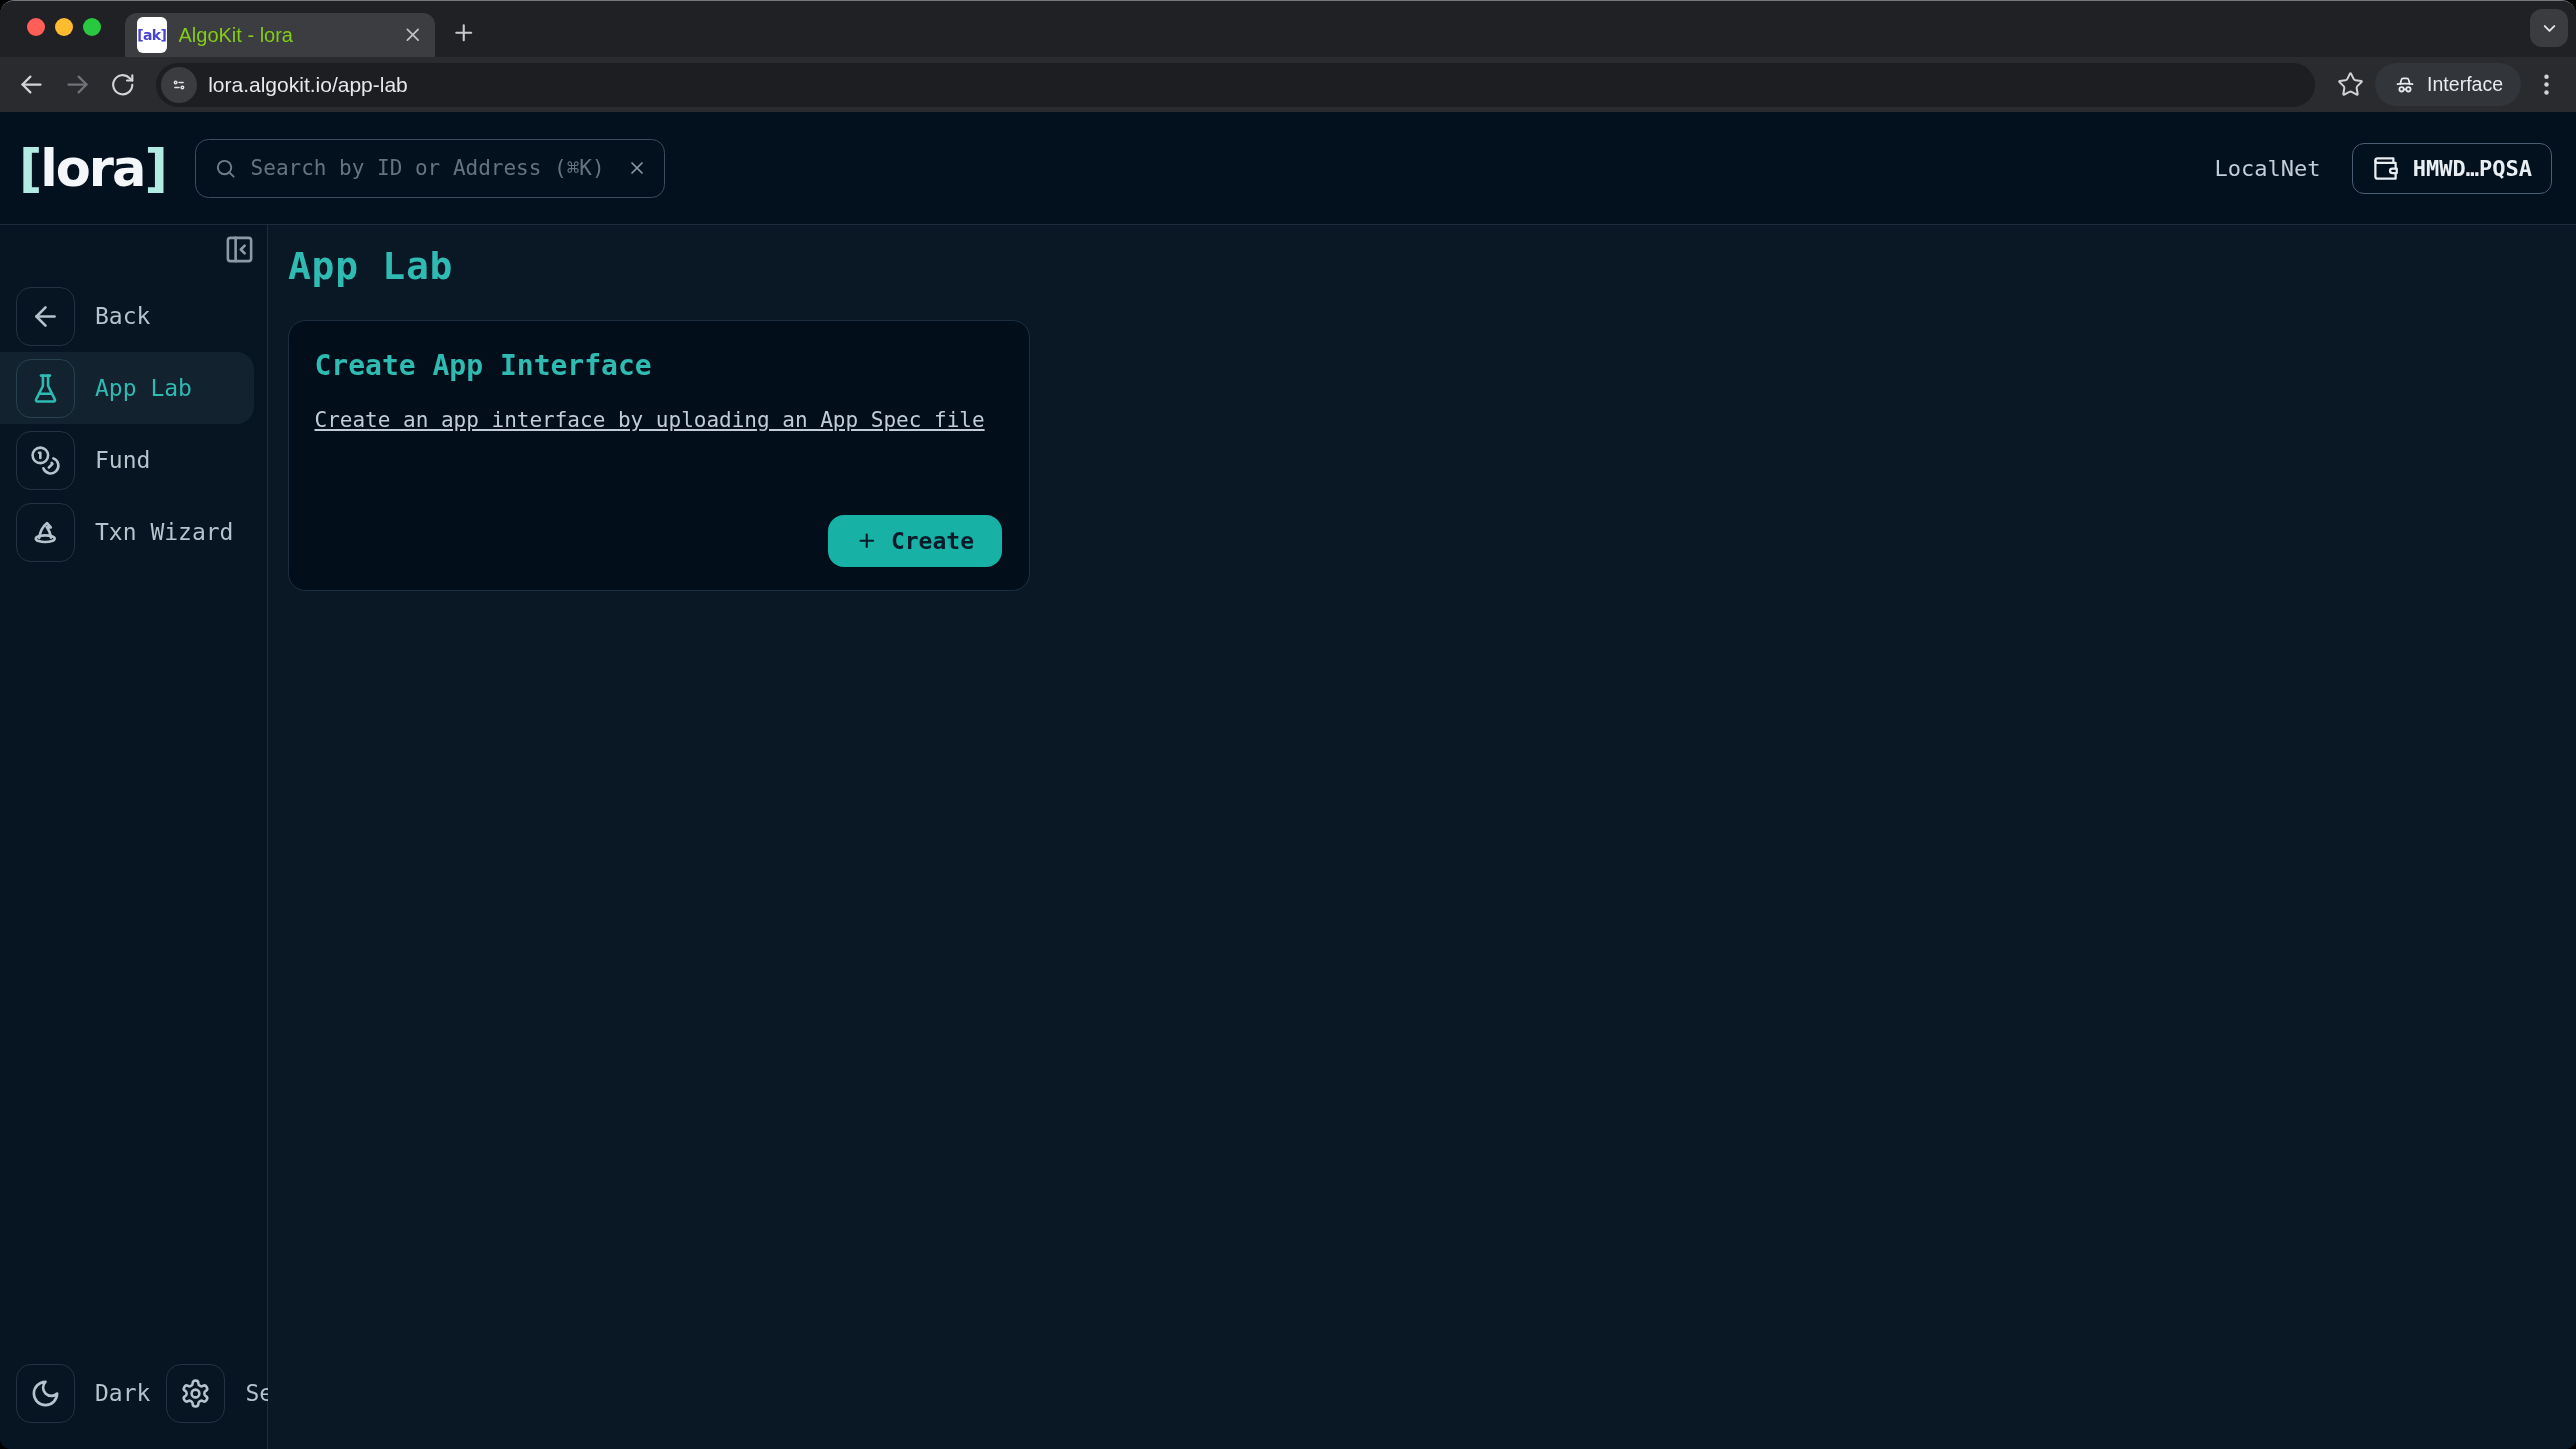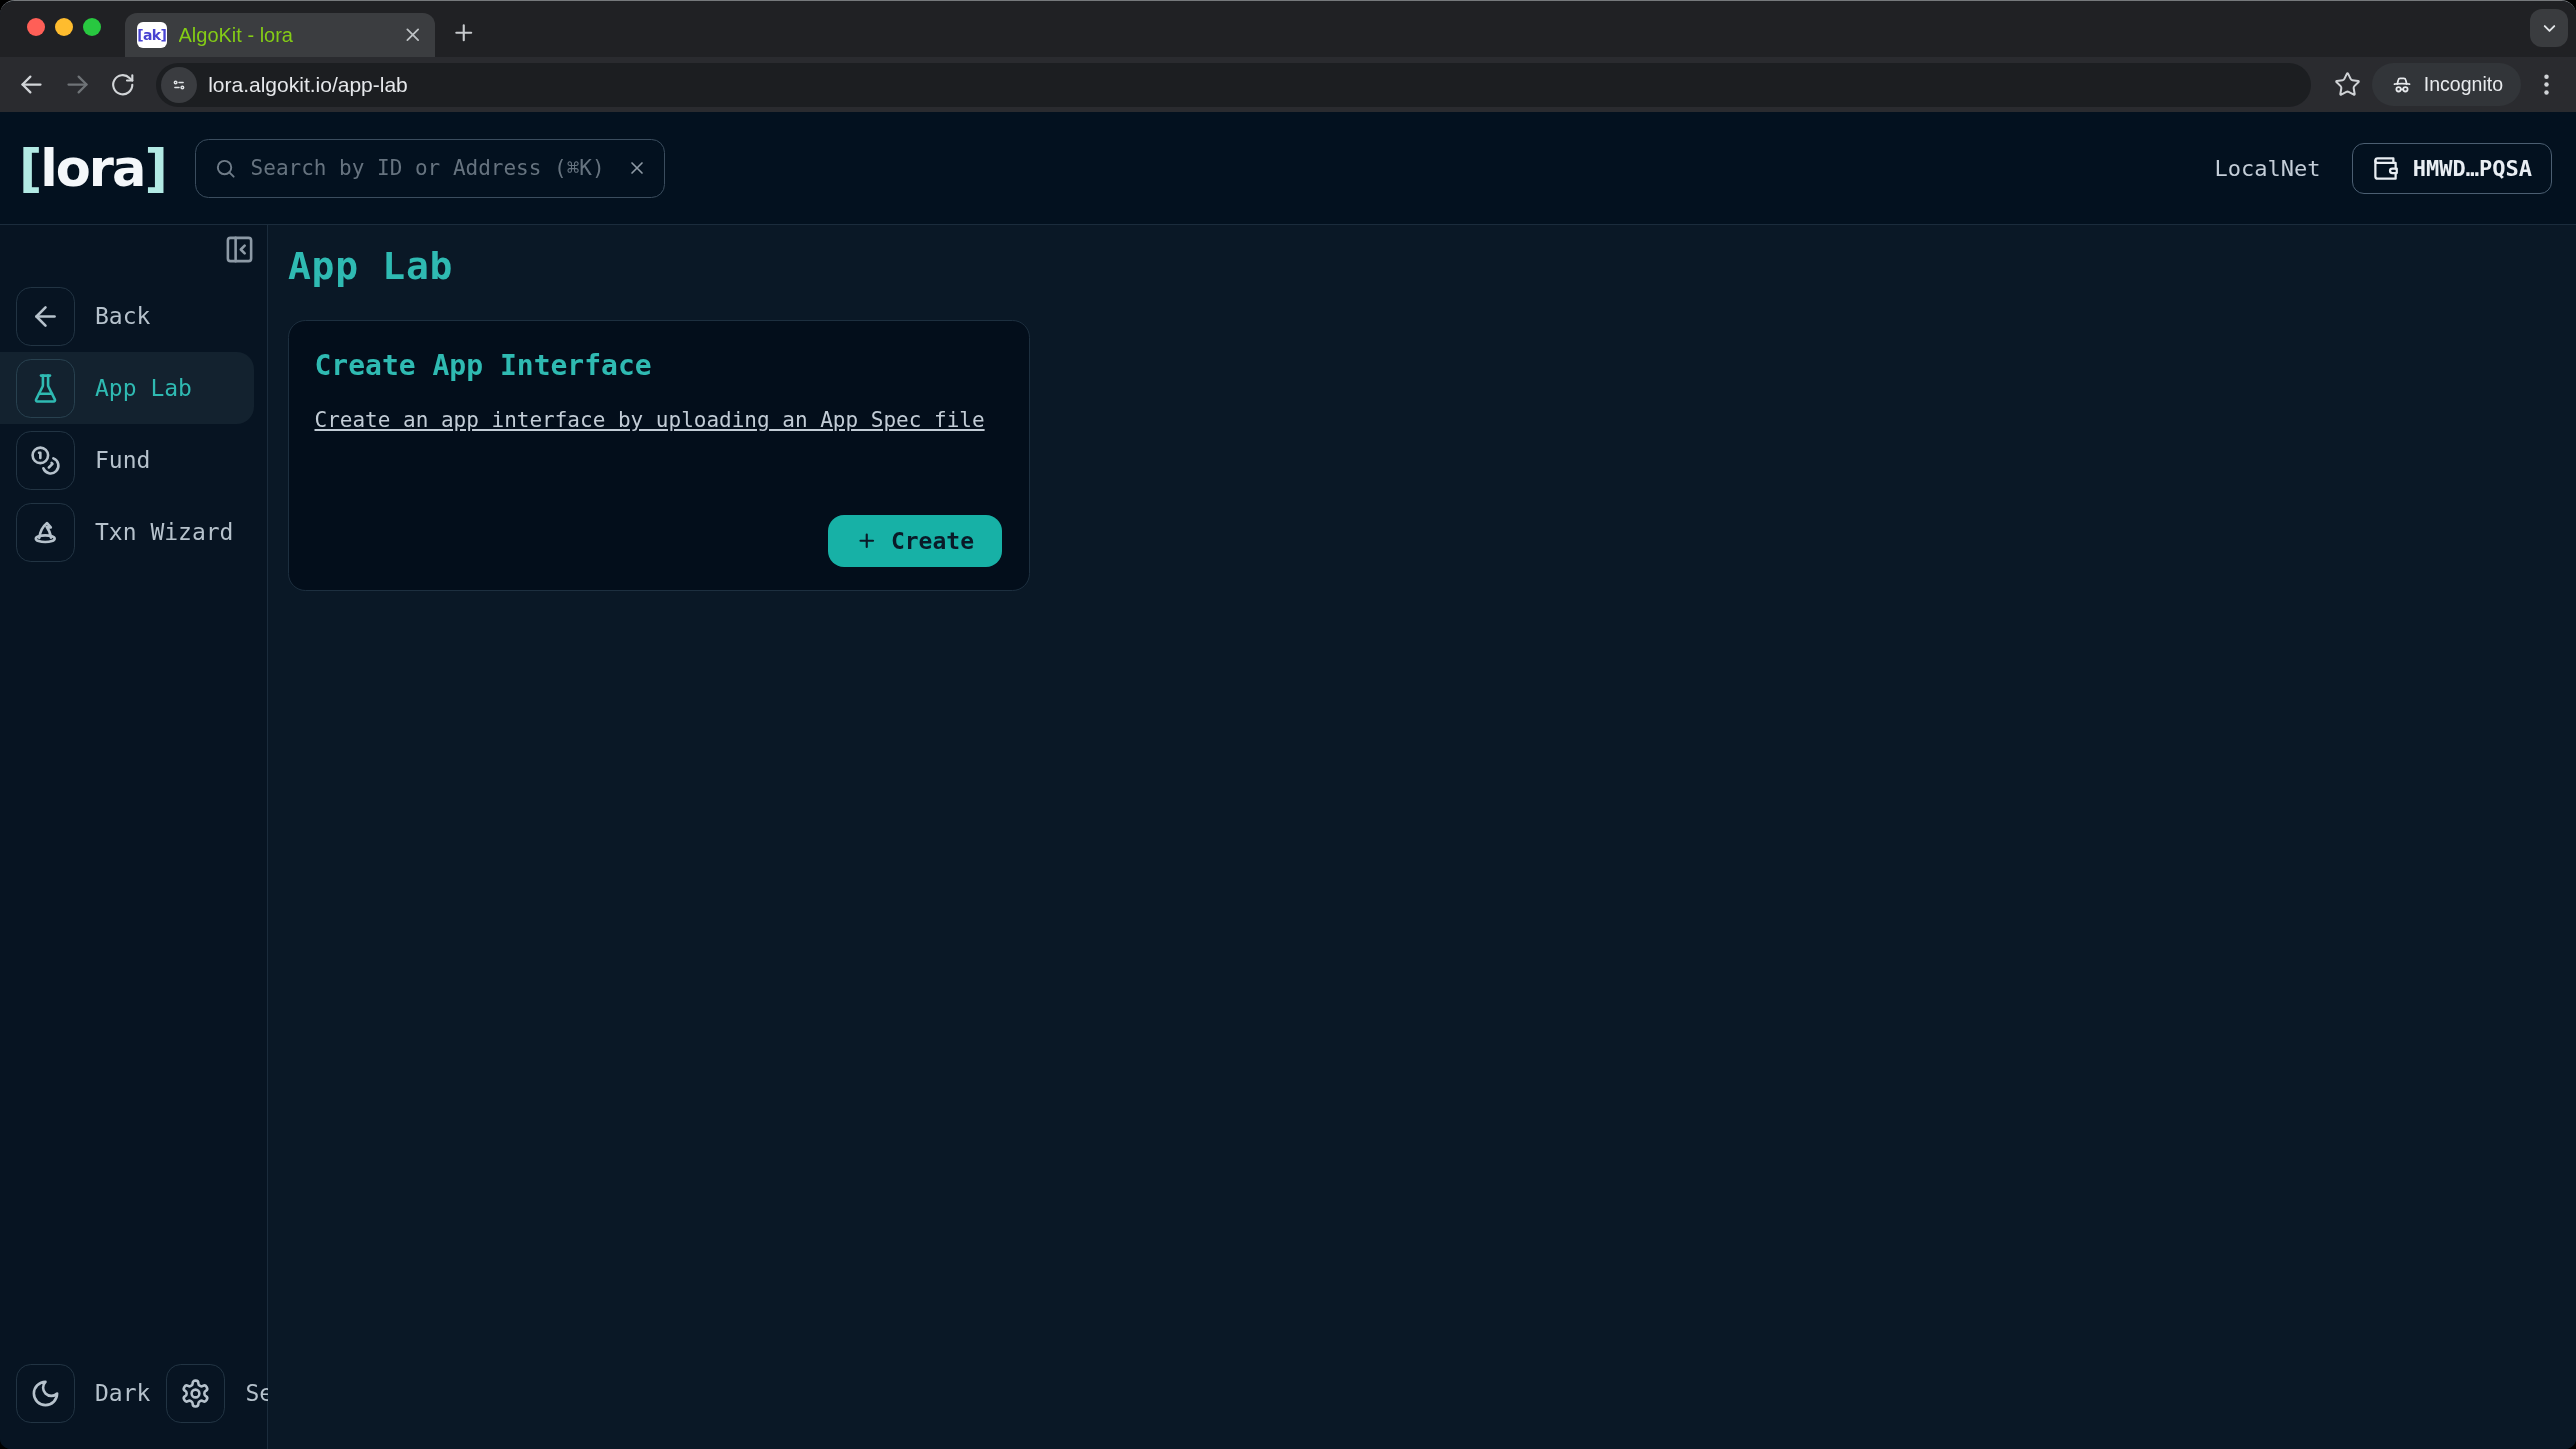--- a/index.html
+++ b/index.html
@@ -7,21 +7,21 @@
   .window{position:absolute;inset:0;border-radius:14.8px 14.8px 10.7px 10.7px;overflow:hidden;
     background:#0a1826;border-top:1.3px solid #76797c;box-sizing:border-box;}
 
   
   .tabstrip{height:56px;background:#202124;position:relative;display:flex;align-items:flex-end;}
   .lights{position:absolute;left:27px;top:17.4px;display:flex;gap:10px;}
   .light{width:18px;height:18px;border-radius:50%;}
   .light.red{background:#ff5f57;}.light.yellow{background:#febc2e;}.light.green{background:#28c840;}
   .tab{margin-left:125px;width:310px;height:44px;background:#3b3d40;border-radius:12px 12px 0 0;
     display:flex;align-items:center;padding:0 12px;gap:12px;box-sizing:border-box;}
-  .favicon{width:29.5px;height:26px;background:#fff;border-radius:6px;display:flex;align-items:center;
+  .favicon{width:29.5px;height:36px;background:#fff;border-radius:6px;display:flex;align-items:center;
     justify-content:center;font:700 14px "DejaVu Sans",sans-serif;color:#4843d1;flex:none;letter-spacing:-0.7px;}
   .tab-title{flex:1;font:20px "Liberation Sans",sans-serif;color:#84cc16;white-space:nowrap;overflow:hidden;}
   .tab-close{width:21.5px;height:21.5px;color:#bcc0c3;flex:none;}
   .newtab{width:38px;height:38px;margin:0 0 5.4px 9.4px;color:#c7cacd;display:flex;align-items:center;justify-content:center;}
   .tabsearch{position:absolute;right:8px;top:8px;width:38px;height:38px;border-radius:12px;
     background:#3a3c3f;color:#e2e5e8;display:flex;align-items:center;justify-content:center;}
 
   .toolbar{height:55px;background:#2a2b2f;display:flex;align-items:center;padding:0 16px;box-sizing:border-box;}
   .navbtn{width:31px;height:31px;display:flex;align-items:center;justify-content:center;color:#d2d5d8;margin-right:14.8px;flex:none;}
   .navbtn.disabled{color:#6f7377;}
@@ -152,21 +152,21 @@
         </svg>
     </span>
     <span class="incog">
       <svg width="24" height="24" viewBox="0 0 24 24" fill="none" stroke="currentColor" stroke-width="1.8" stroke-linecap="round" stroke-linejoin="round">
           <path d="M4.5 11.2c2.6-.7 12.4-.7 15 0"></path>
           <path d="M7.3 11l1-4.1a1.9 1.9 0 0 1 1.85-1.5h3.7a1.9 1.9 0 0 1 1.85 1.5l1 4.1"></path>
           <circle cx="8.6" cy="16.3" r="2.2"></circle>
           <circle cx="15.4" cy="16.3" r="2.2"></circle>
           <path d="M10.8 16.3h2.4"></path>
         </svg>
-      <span class="incog-label">Incognito</span>
+      <span class="incog-label">Interface</span>
     </span>
     <span class="menu-dots">
       <svg viewBox="0 0 24 24" fill="currentColor">
           <circle cx="12" cy="5" r="2"></circle>
           <circle cx="12" cy="12" r="2"></circle>
           <circle cx="12" cy="19" r="2"></circle>
         </svg>
     </span>
   </div>
 

